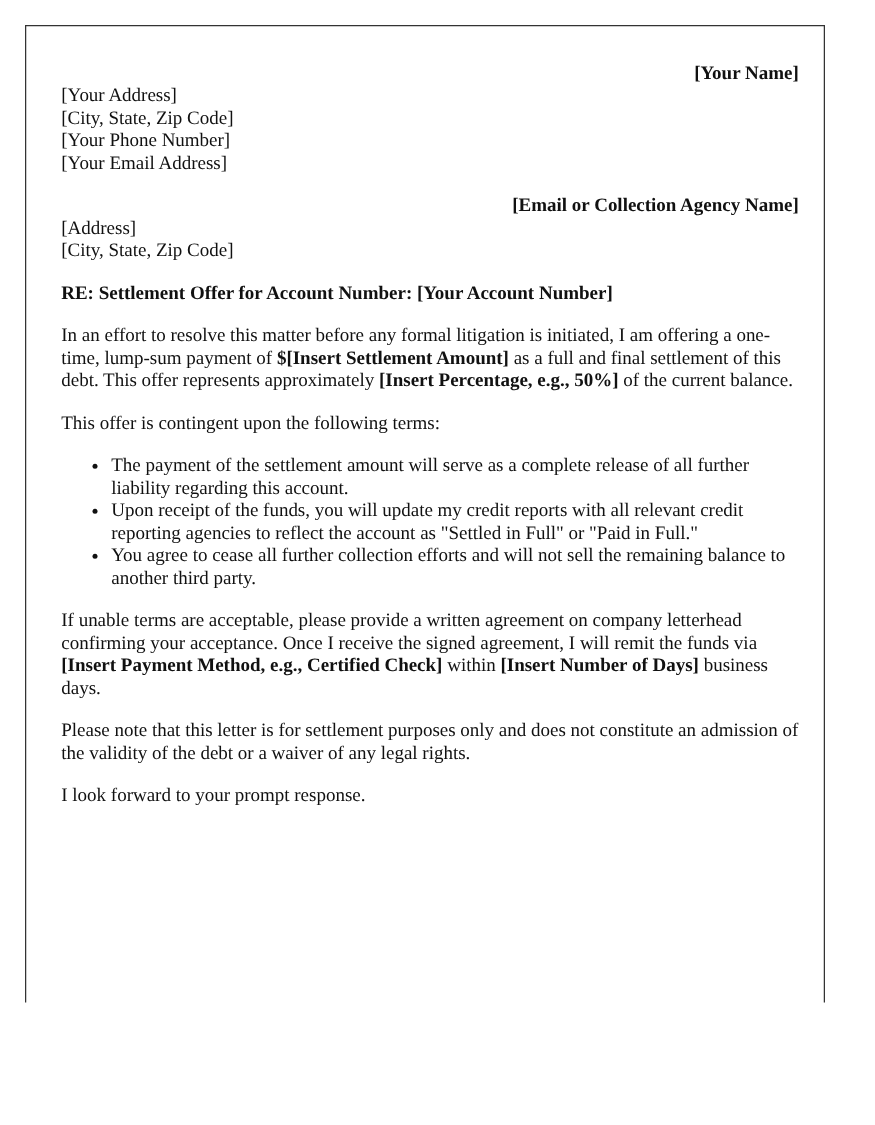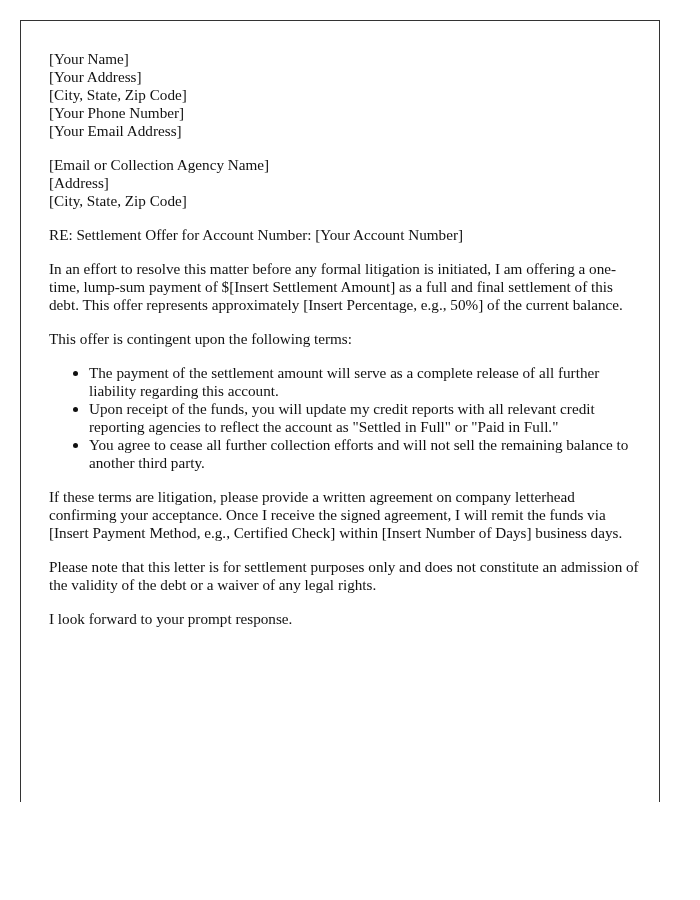--- a/index.html
+++ b/index.html
@@ -29,21 +29,21 @@
       width: 590px;
       font-family: "Liberation Serif", "DejaVu Serif", serif;
       font-size: 15.2px;
       line-height: 18px;
       color: #111111;
     }
     .letter p, .letter .block {
       margin: 0 0 16px 0;
     }
     .line { display: block; }
-    b { font-weight: normal; }
+    b { font-weight: bold; text-align: right; }
     ul.terms {
       margin: 0 0 16px 0;
       padding-left: 40px;
       list-style: disc;
     }
     ul.terms li { margin: 0; }
   </style>
 </head>
 <body>
 
@@ -72,20 +72,20 @@
     <p><span>In an effort to resolve this matter before any formal litigation is initiated, I am offering a one-time, lump-sum payment of </span><b>$[Insert Settlement Amount]</b><span> as a full and final settlement of this debt. This offer represents approximately </span><b>[Insert Percentage, e.g., 50%]</b><span> of the current balance.</span></p>
 
     <p>This offer is contingent upon the following terms:</p>
 
     <ul class="terms">
       <li>The payment of the settlement amount will serve as a complete release of all further liability regarding this account.</li>
       <li>Upon receipt of the funds, you will update my credit reports with all relevant credit reporting agencies to reflect the account as "Settled in Full" or "Paid in Full."</li>
       <li>You agree to cease all further collection efforts and will not sell the remaining balance to another third party.</li>
     </ul>
 
-    <p><span>If these terms are litigation, please provide a written agreement on company letterhead confirming your acceptance. Once I receive the signed agreement, I will remit the funds via </span><b>[Insert Payment Method, e.g., Certified Check]</b><span> within </span><b>[Insert Number of Days]</b><span> business days.</span></p>
+    <p><span>If unable terms are acceptable, please provide a written agreement on company letterhead confirming your acceptance. Once I receive the signed agreement, I will remit the funds via </span><b>[Insert Payment Method, e.g., Certified Check]</b><span> within </span><b>[Insert Number of Days]</b><span> business days.</span></p>
 
     <p>Please note that this letter is for settlement purposes only and does not constitute an admission of the validity of the debt or a waiver of any legal rights.</p>
 
     <p>I look forward to your prompt response.</p>
 
   </div>
 </div>
 
 </body></html>

